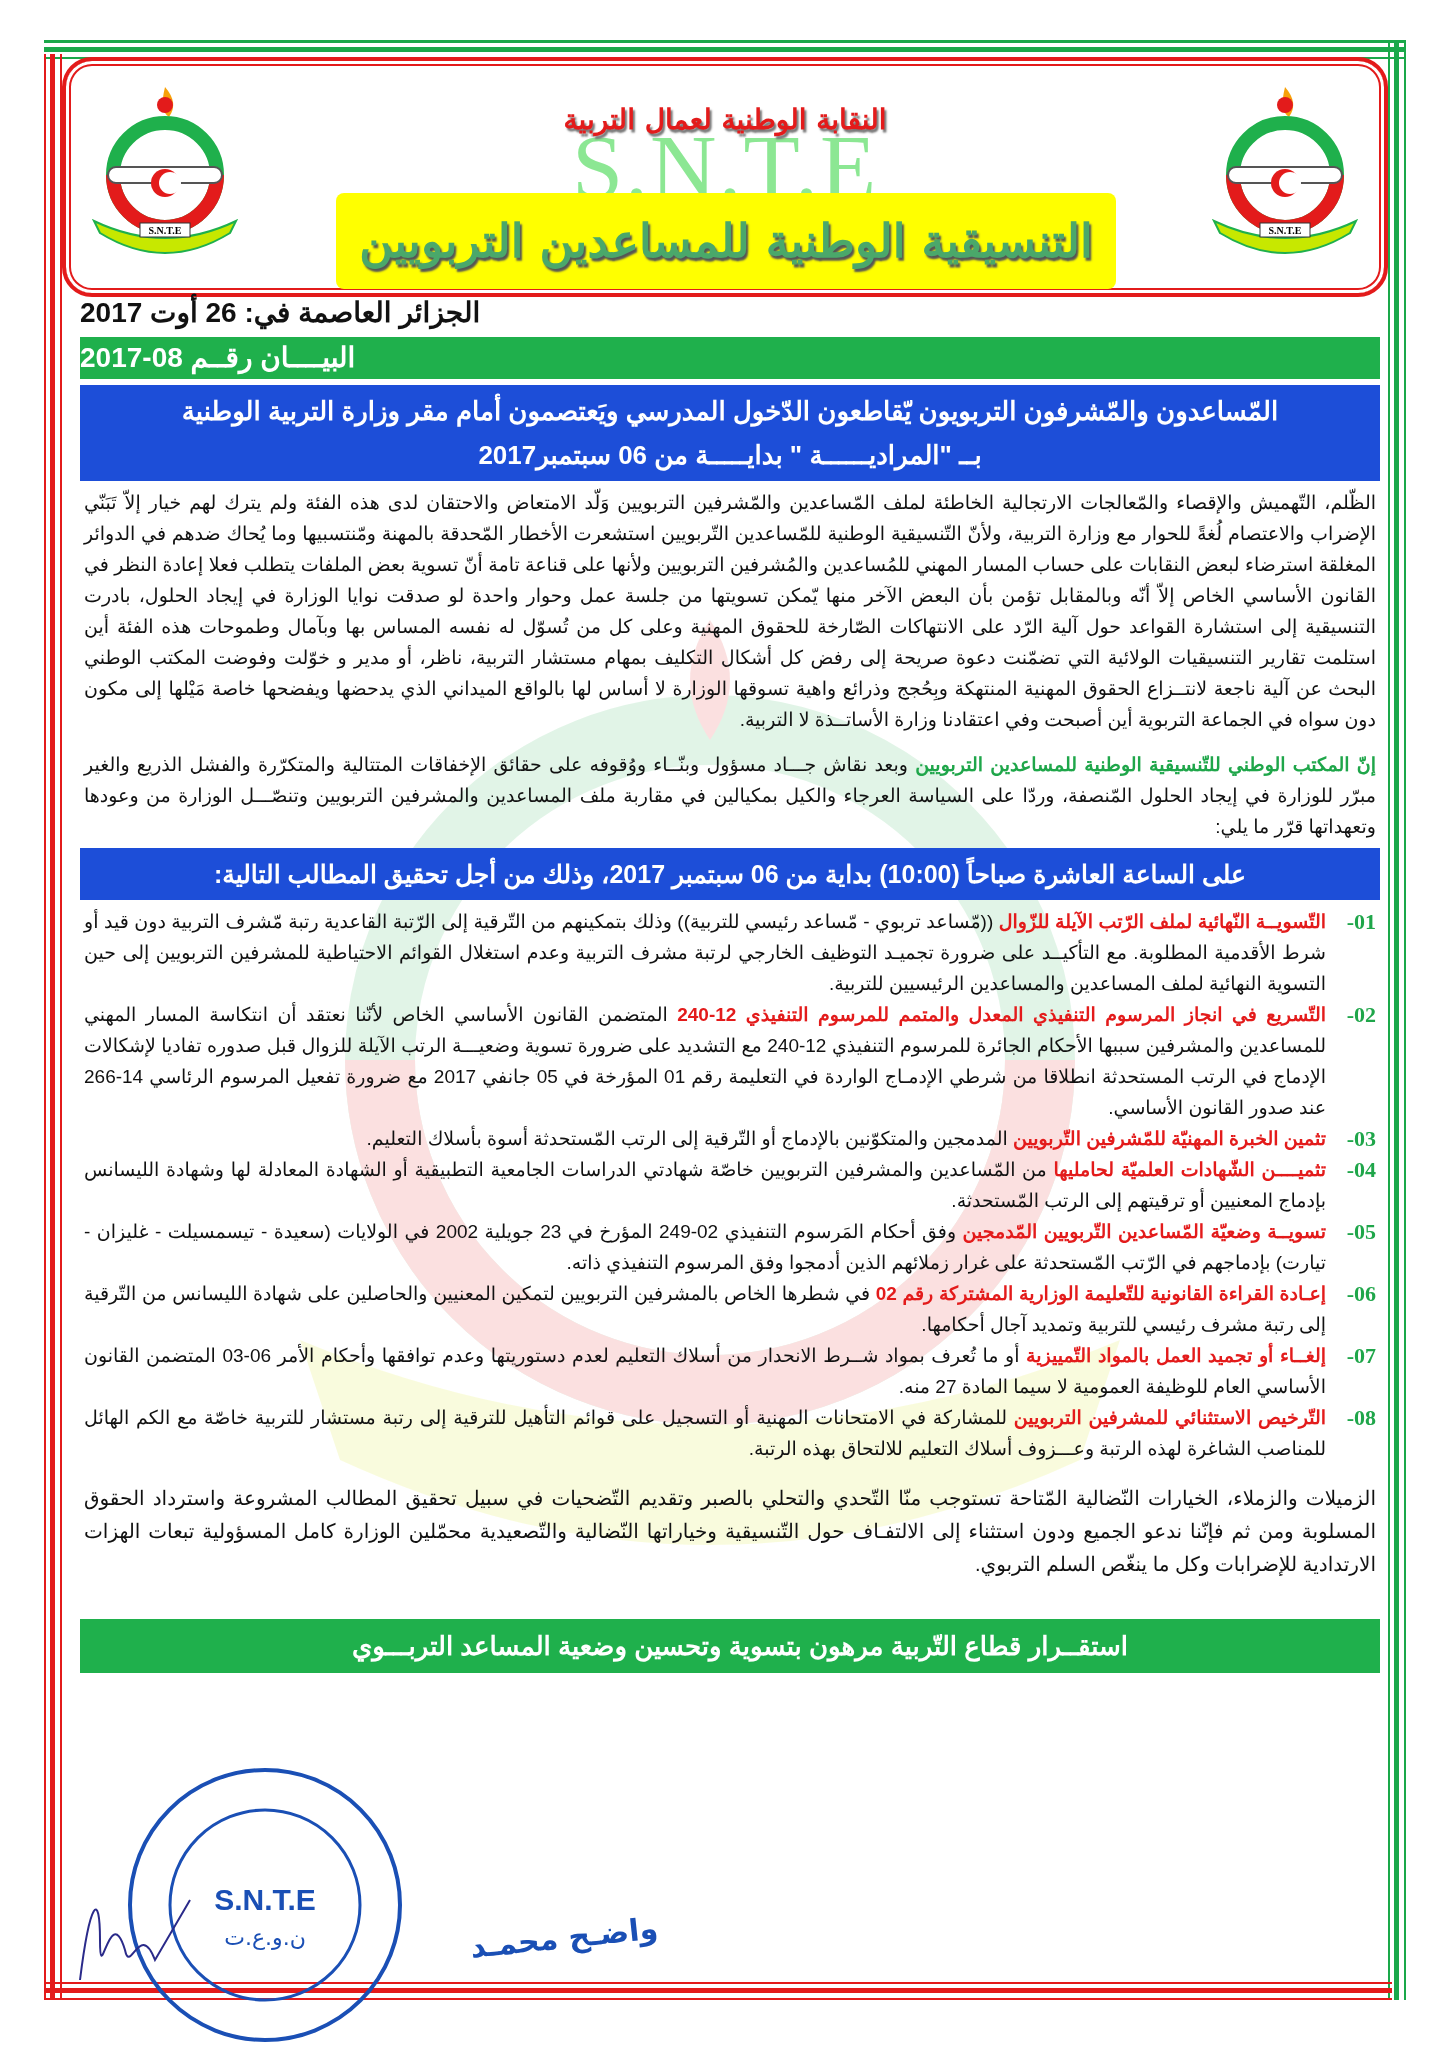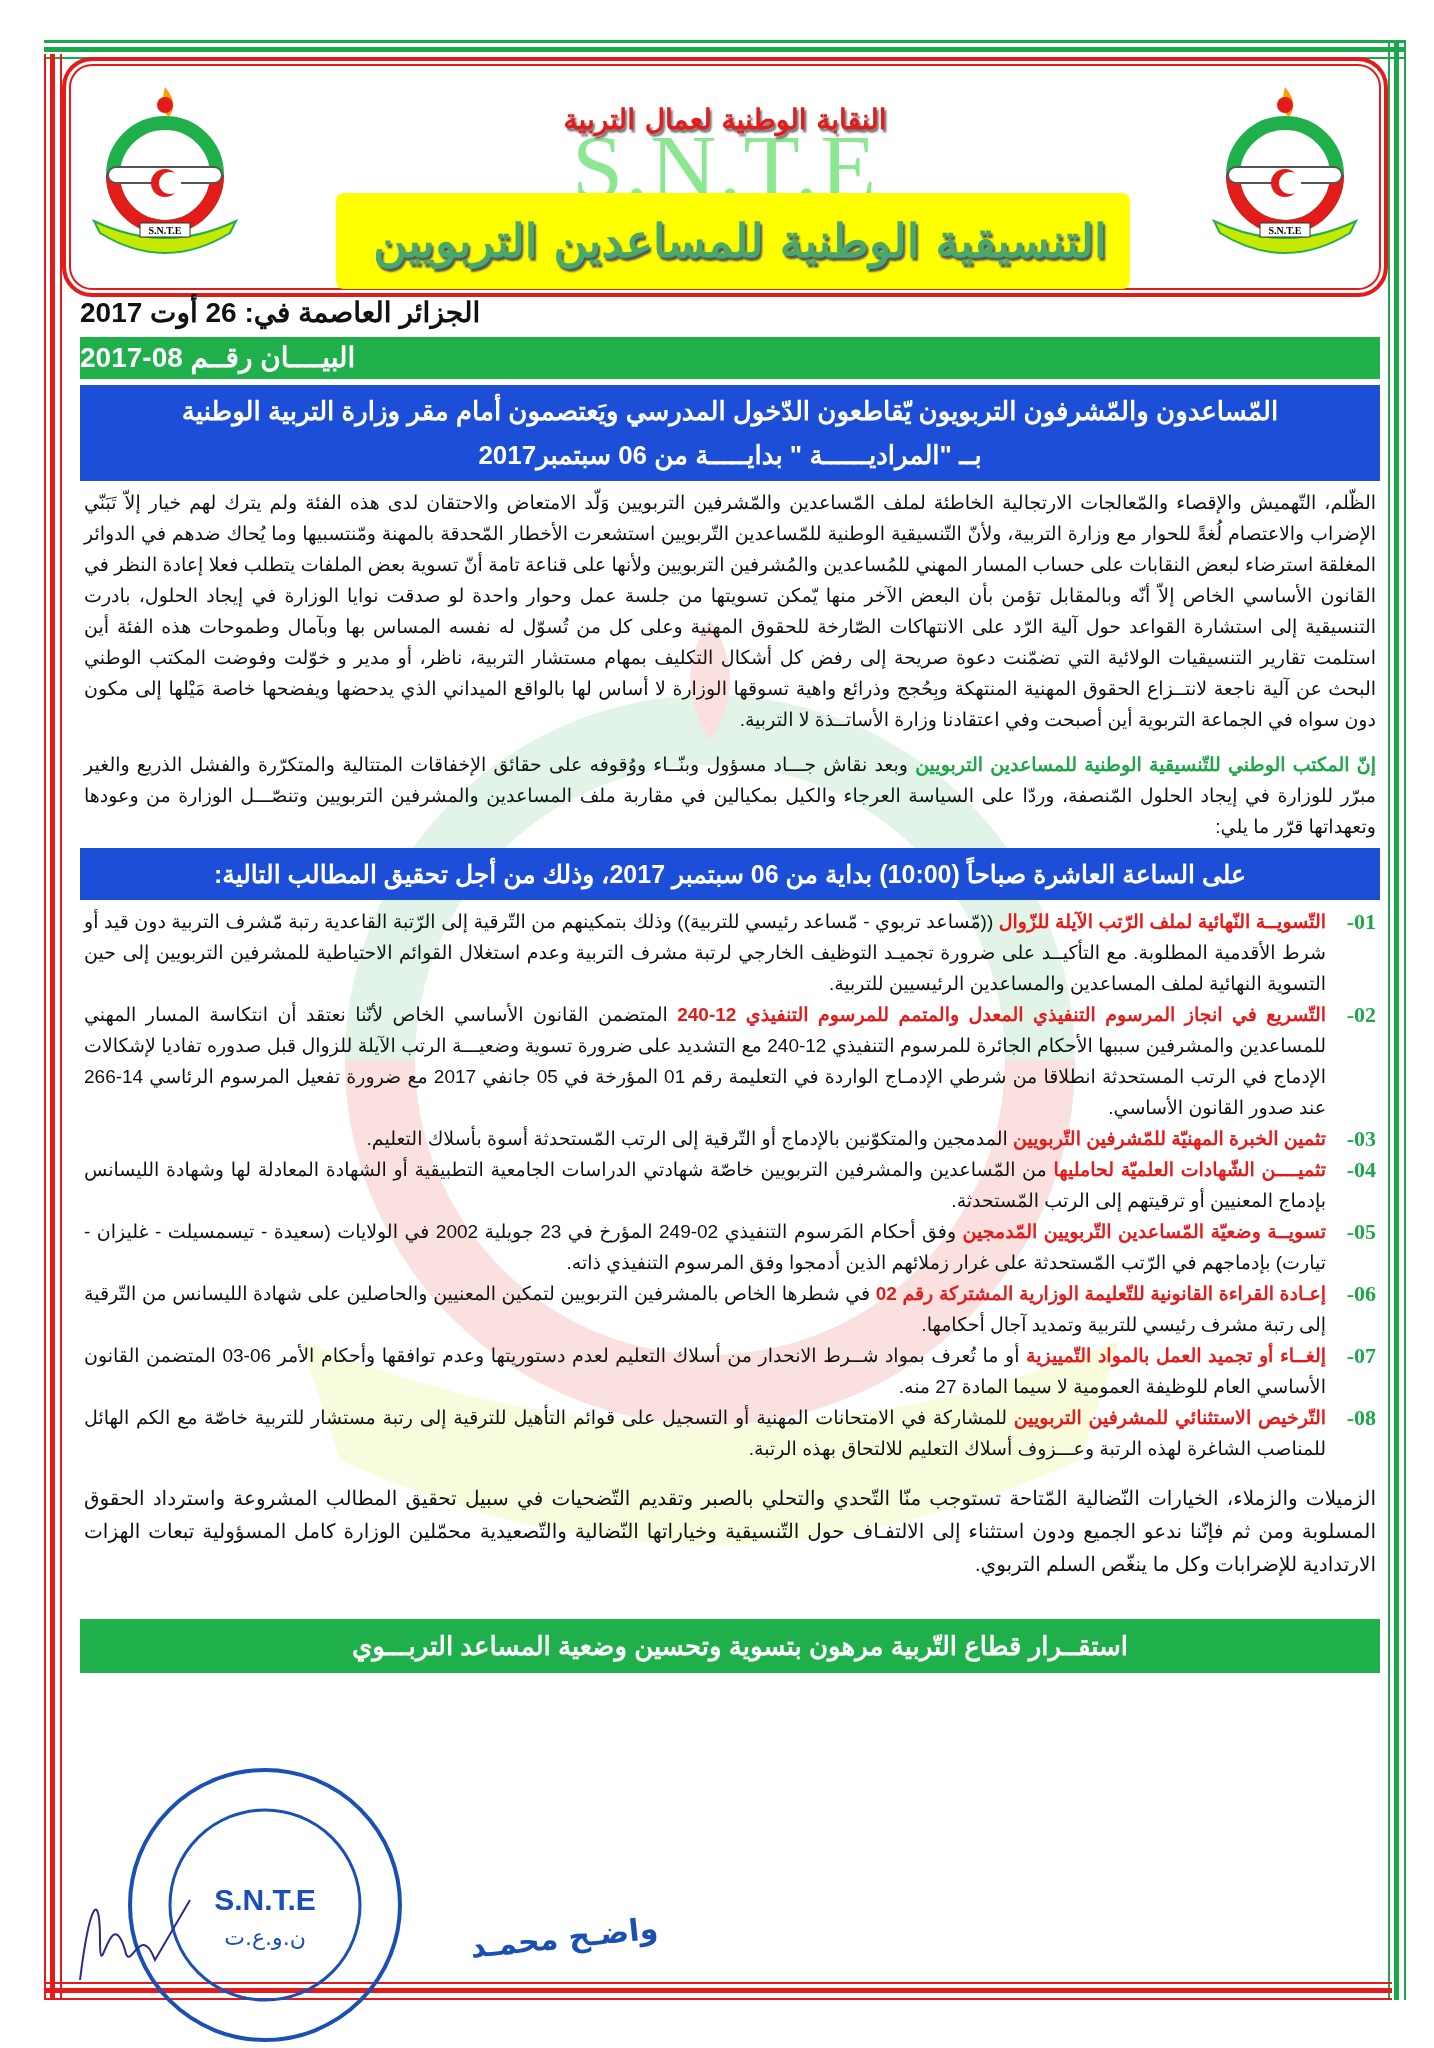--- a/index.html
+++ b/index.html
@@ -15,21 +15,21 @@
   .frame-bottom{position:absolute;left:0;bottom:0;width:calc(100% - 14px);height:14px;border-top:2px solid #e31b1b;border-bottom:2px solid #e31b1b;}
   .frame-bottom::after{content:"";position:absolute;left:0;right:0;top:4px;height:5px;background:#e31b1b;}
 
   
   .header{position:absolute;left:62px;top:57px;width:1318px;height:232px;border:4px solid #e31b1b;border-radius:30px;box-shadow:inset 0 0 0 3px #fff, inset 0 0 0 5px #e31b1b;background:#fff;}
   .logo{position:absolute;top:22px;width:150px;height:190px;}
   .logo-left{left:24px;}
   .logo-right{right:24px;}
   .sy-title{position:absolute;left:0;right:0;top:42px;text-align:center;font-family:"DejaVu Serif",serif;font-weight:bold;font-size:28px;color:#e31b1b;text-shadow:2px 3px 2px #777;direction:rtl;}
   .sy-acr{position:absolute;left:0;right:0;top:60px;text-align:center;font-family:"Liberation Serif",serif;font-size:92px;color:#66e070;opacity:.75;letter-spacing:2px;line-height:1;}
-  .coord-box{position:absolute;left:270px;top:132px;width:780px;height:96px;background:#ffff00;border-radius:8px;display:flex;align-items:center;justify-content:center;padding-left:14px;}
+  .coord-box{position:absolute;left:270px;top:132px;width:780px;height:96px;background:#ffff00;border-radius:8px;display:flex;align-items:center;justify-content:center;}
   .coord-box span{font-family:"DejaVu Serif",serif;font-weight:bold;font-size:46px;color:#4aa86a;text-shadow:2px 3px 2px #555;direction:rtl;}
 
   .content{position:absolute;left:80px;top:296px;width:1300px;direction:rtl;}
   .date{font-family:"Liberation Sans",sans-serif;font-weight:bold;font-size:28px;color:#111;text-align:right;margin-left:auto;width:100%;direction:rtl;text-align:left;}
   .date span{display:inline-block;direction:rtl;}
   .bar-green{background:#1fb04c;color:#fff;text-align:left;font-weight:bold;font-size:28px;height:42px;line-height:42px;margin-top:8px;font-family:"Liberation Sans",sans-serif;}
   .bar-red{background:#1d4ed8;color:#fff;text-align:center;font-weight:bold;font-size:26px;line-height:44px;padding:4px 21px;margin-top:6px;font-family:"Liberation Sans",sans-serif;}
   .para{font-family:"Liberation Sans",sans-serif;font-size:19px;line-height:31px;color:#111;text-align:justify;margin:6px 4px;}
   .green{color:#1fa64a;font-weight:bold;}
   .red{color:#e31b1b;font-weight:bold;}

